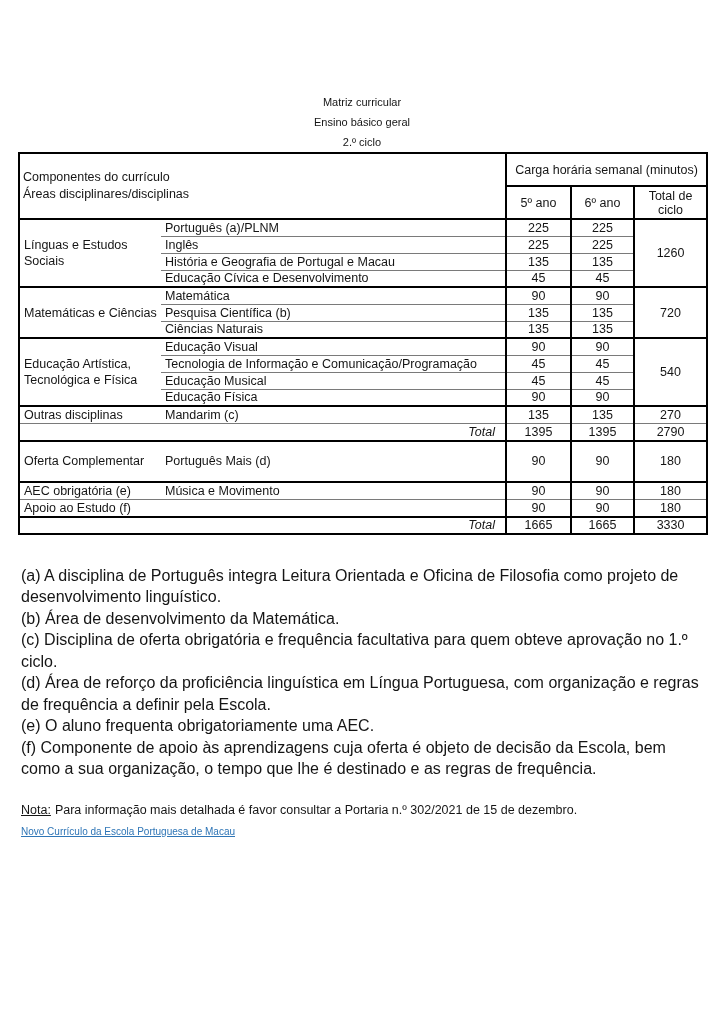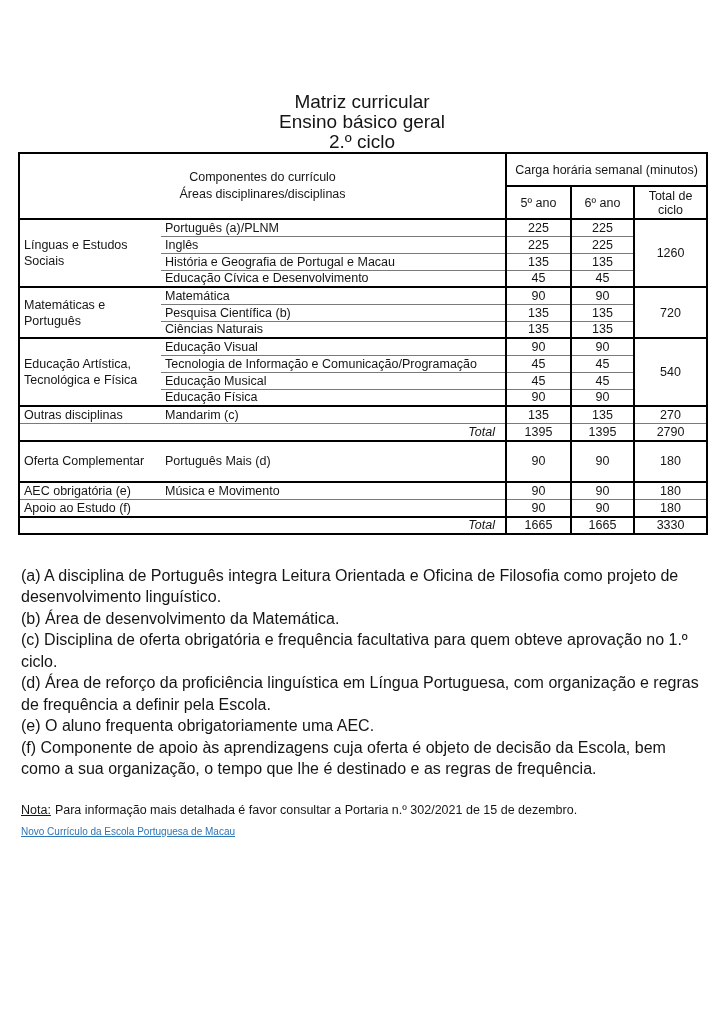--- a/index.html
+++ b/index.html
@@ -7,42 +7,42 @@
   body {
     font-family: "Liberation Sans", "DejaVu Sans", sans-serif;
     color: #151515;
   }
   .page { position: relative; width: 724px; height: 1024px; background: #fff; }
 
   
   .titles {
     margin: 92px 18px 0 18px;
     text-align: center;
-    font-size: 19px;
+    font-size: 11px;
     line-height: 20px;
   }
 
   
   table.matrix {
     margin: 0 0 0 18px;
     width: 688px;
     border-collapse: collapse;
     table-layout: fixed;
     font-size: 12.5px;
     border: 2px solid #000;
   }
   col.c-area  { width: 142px; }
   col.c-subj  { width: 345px; }
   col.c-y5    { width: 65px;  }
   col.c-y6    { width: 63px;  }
   col.c-tot   { width: 73px;  }
 
   td, th { font-weight: normal; vertical-align: middle; padding: 0 3px; overflow: hidden; }
 
-  th.components { text-align: center; line-height: 17px; }
+  th.components { text-align: left; line-height: 17px; }
   th.carga { height: 33px; text-align: center; border-left: 2px solid #000; border-bottom: 2px solid #000; }
   tr.hdr2 th { height: 33px; text-align: center; line-height: 14px; }
   th.c5, td.c5 { border-left: 2px solid #000; }
   th.c6, td.c6 { border-left: 2px solid #000; }
   th.ct, td.ct { border-left: 2px solid #000; }
 
   tbody tr { height: 17px; }
   tr.tall { height: 41px; }
   tr.thick > td { border-top: 2px solid #000; }
   tr.thin  > td { border-top: 1px solid #7a7a7a; }
@@ -121,21 +121,21 @@
         <td class="num c5">135</td>
         <td class="num c6">135</td>
       </tr>
       <tr class="thin">
         <td class="subject">Educação Cívica e Desenvolvimento</td>
         <td class="num c5">45</td>
         <td class="num c6">45</td>
       </tr>
 
       <tr class="thick">
-        <td class="area" rowspan="3">Matemáticas e Português</td>
+        <td class="area" rowspan="3">Matemáticas e Ciências</td>
         <td class="subject">Matemática</td>
         <td class="num c5">90</td>
         <td class="num c6">90</td>
         <td class="num ct" rowspan="3">720</td>
       </tr>
       <tr class="thin">
         <td class="subject">Pesquisa Científica (b)</td>
         <td class="num c5">135</td>
         <td class="num c6">135</td>
       </tr>

